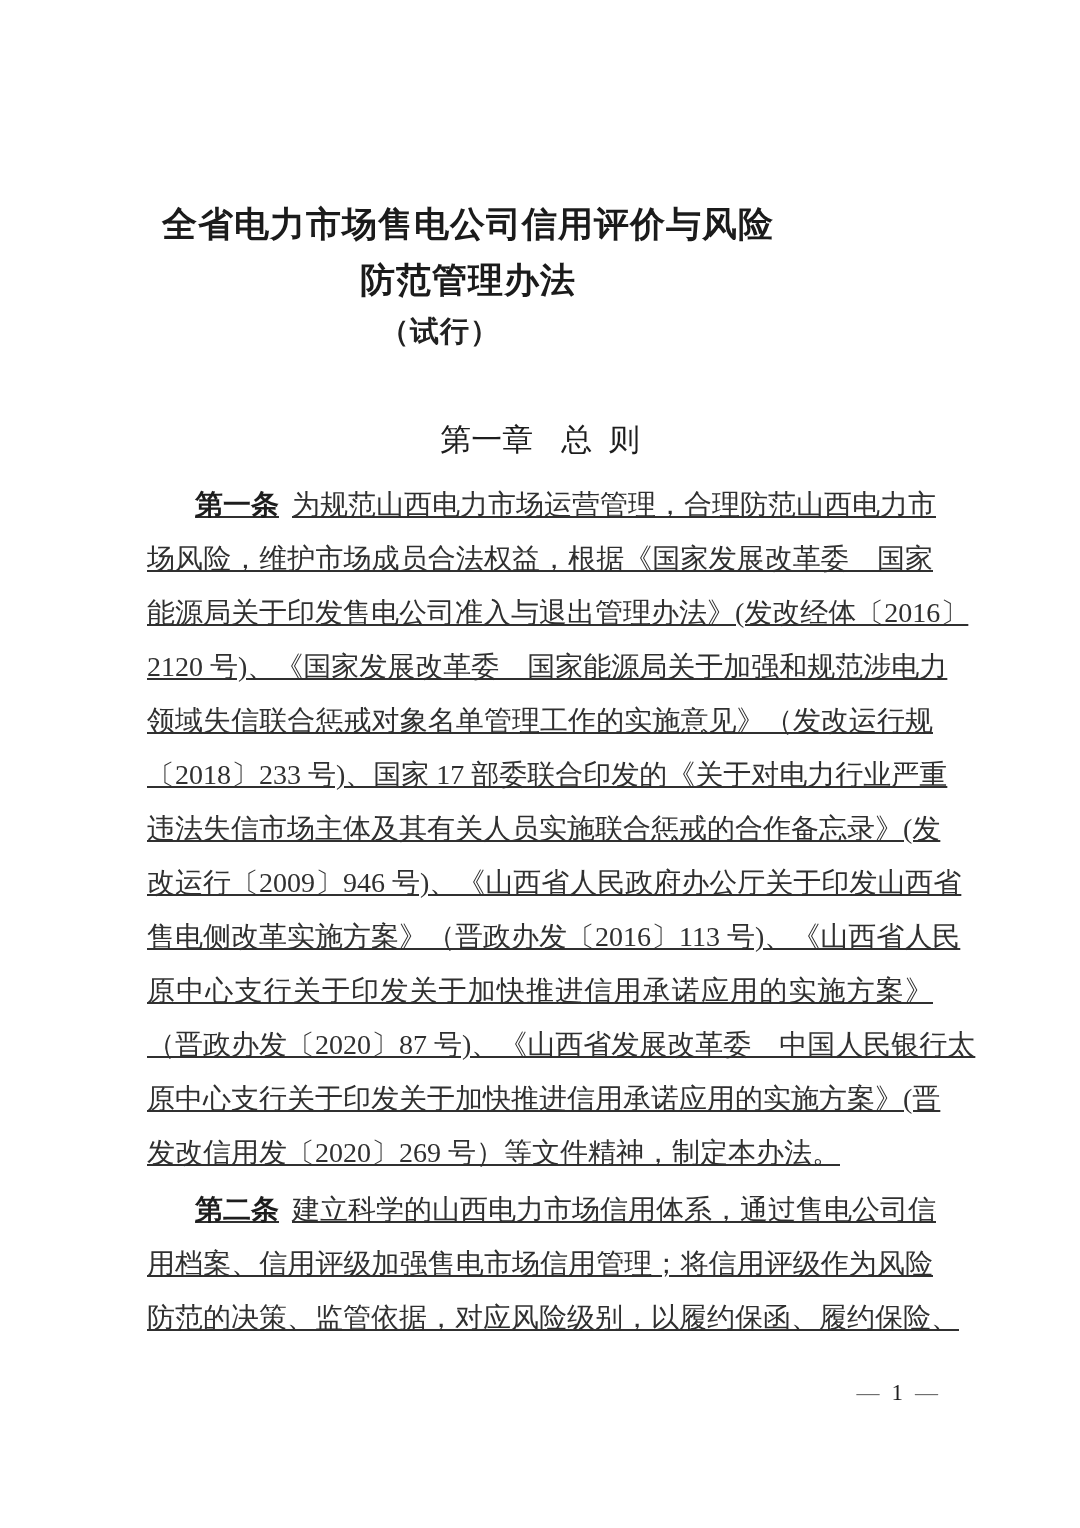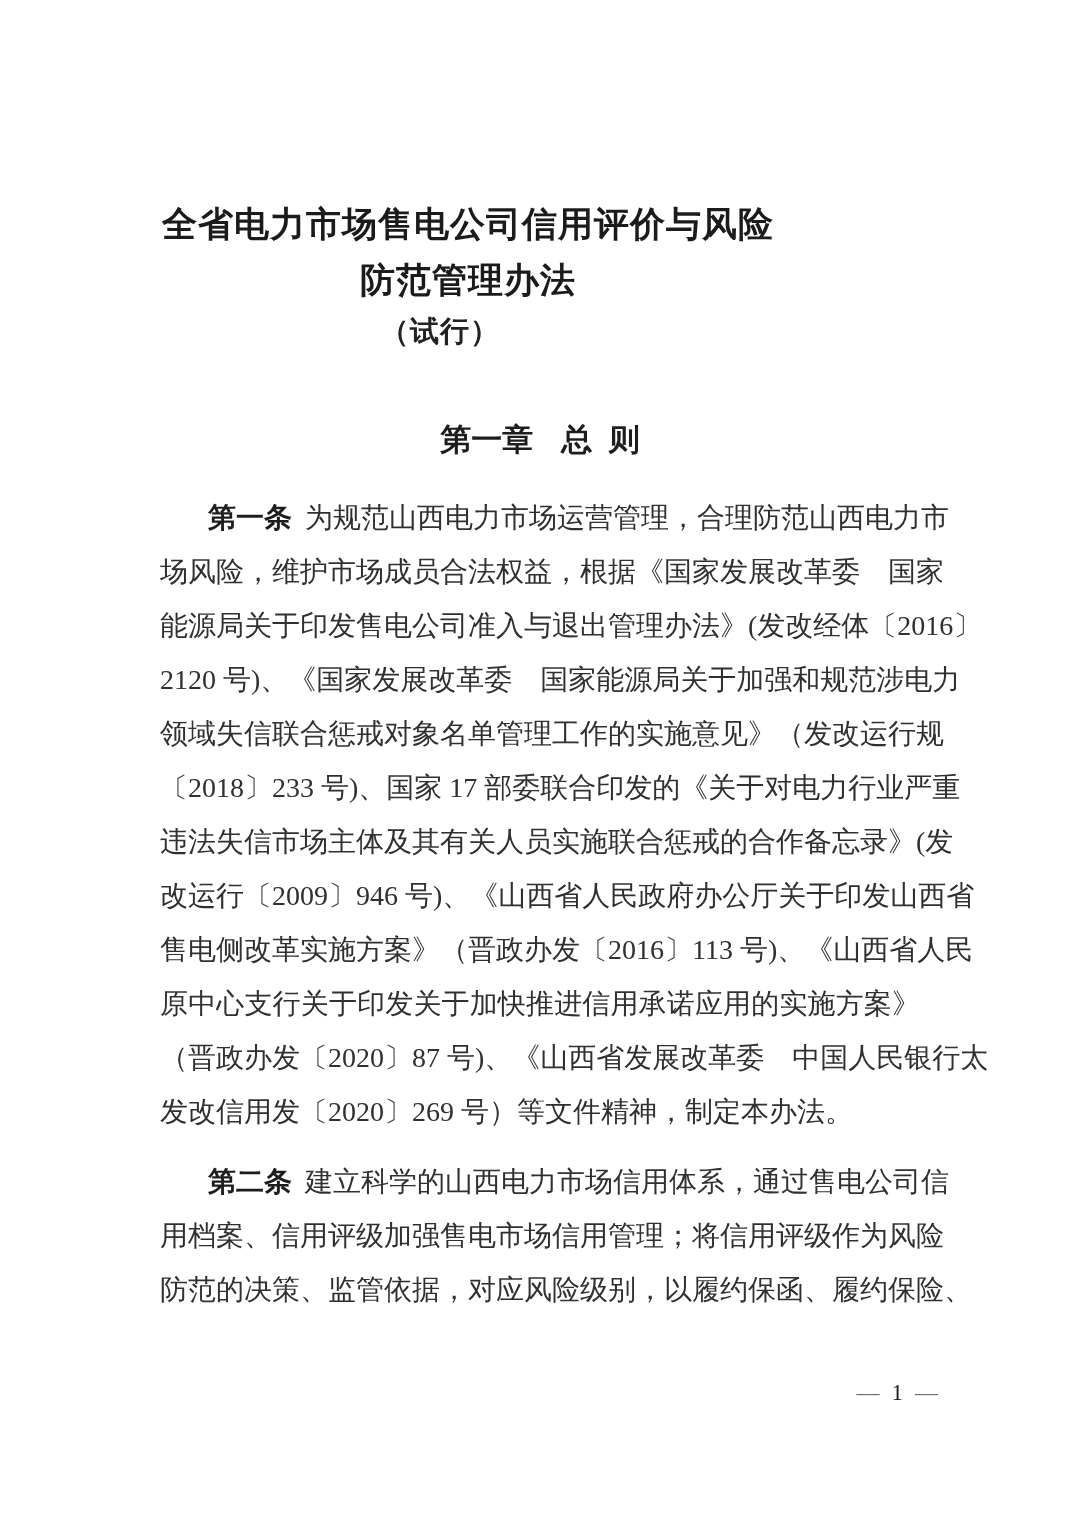--- a/index.html
+++ b/index.html
@@ -29,36 +29,36 @@
     font-size:29px;
     font-weight:600;
     color:#222;
     letter-spacing:1px;
   }
   .chapter-heading{
     position:absolute;
     left:0;top:419px;width:1080px;
     text-align:center;
     font-family:"Liberation Sans", sans-serif;
-    font-weight:700;
+    font-weight:400;
     font-size:31px;
     color:#1d1d1d;
   }
   .chapter-heading .chapter-name{
     margin-left:28px;
     word-spacing:8px;
   }
   .doc-body{
     position:absolute;
     left:144px;top:475px;
     width:792px;
     font-size:28px;
     color:#303030;
   }
-  .para{margin:16px;}
+  .para{margin:3px;text-decoration:underline;}
   .line{
     height:54px;
     line-height:54px;
     text-align:justify;
     text-align-last:justify;
     white-space:nowrap;
   }
   .line.indent{ text-indent:48px; }
   .line.endline{ text-align-last:left; white-space:normal; }
   .line .head{
@@ -100,20 +100,21 @@
         <div class="line"><span>场风险，维护市场成员合法权益，根据《国家发展改革委　国家</span></div>
         <div class="line"><span>能源局关于印发售电公司准入与退出管理办法》(发改经体〔2016〕</span></div>
         <div class="line"><span>2120 号)、《国家发展改革委　国家能源局关于加强和规范涉电力</span></div>
         <div class="line"><span>领域失信联合惩戒对象名单管理工作的实施意见》（发改运行规</span></div>
         <div class="line"><span>〔2018〕233 号)、国家 17 部委联合印发的《关于对电力行业严重</span></div>
         <div class="line"><span>违法失信市场主体及其有关人员实施联合惩戒的合作备忘录》(发</span></div>
         <div class="line"><span>改运行〔2009〕946 号)、《山西省人民政府办公厅关于印发山西省</span></div>
         <div class="line"><span>售电侧改革实施方案》（晋政办发〔2016〕113 号)、《山西省人民</span></div>
         <div class="line"><span>原中心支行关于印发关于加快推进信用承诺应用的实施方案》</span></div>
         <div class="line"><span>（晋政办发〔2020〕87 号)、《山西省发展改革委　中国人民银行太</span></div>
+        <div class="line"><span>原中心支行关于印发关于加快推进信用承诺应用的实施方案》(晋</span></div>
         <div class="line endline"><span>发改信用发〔2020〕269 号）等文件精神，制定本办法。</span></div>
       </div>
       <div class="para">
         <div class="line indent"><span class="head">第二条</span><span>建立科学的山西电力市场信用体系，通过售电公司信</span></div>
         <div class="line"><span>用档案、信用评级加强售电市场信用管理；将信用评级作为风险</span></div>
         <div class="line"><span>防范的决策、监管依据，对应风险级别，以履约保函、履约保险、</span></div>
       </div>
     </div>
 
   <div class="page-footer">

